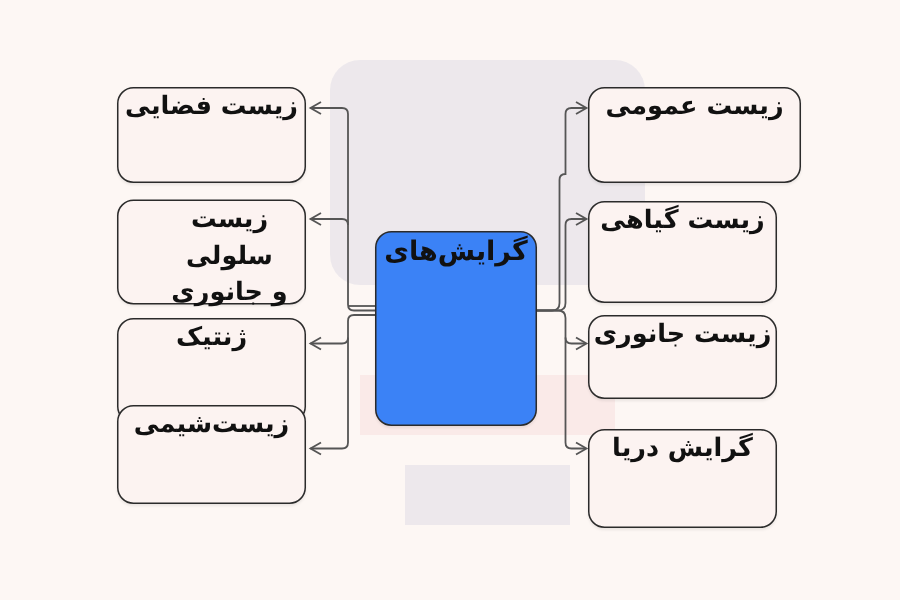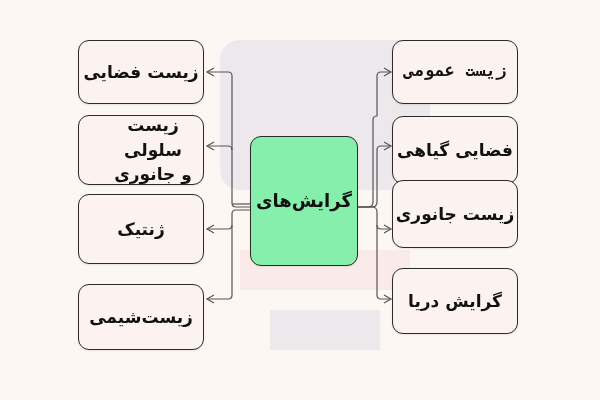--- a/index.html
+++ b/index.html
@@ -13,31 +13,32 @@
   .watermark {
     position: absolute; left: 200px; top: 20px; width: 250px; height: 360px;
     opacity: 0.08; pointer-events: none;
   }
   .node {
     position: absolute;
     box-sizing: border-box;
     border: 1.3px solid #2b2b2b;
     border-radius: 11px;
     background: #fcf3f1;
-    display: flex; align-items: center; justify-content: center;
+    display: flex; align-items: flex-start; justify-content: center;
     text-align: center;
     direction: rtl;
     font-size: 17px;
     line-height: 1.45;
     color: #111;
     font-weight: bold;
     box-shadow: 0 1px 2px rgba(0,0,0,0.08);
+    margin-top: 18px;
   }
   .center {
-    background: #86efac;
+    background: #3b82f6;
     font-size: 18px;
   }
   svg.links { position: absolute; left: 0; top: 0; }
 </style>
 </head>
 <body>
 
 <div class="canvas">
 
   <svg class="watermark" viewBox="0 0 250 360">
@@ -83,29 +84,29 @@
   </div>
   <div class="node" style="left:78px;top:115px;width:126px;height:70px;padding-left:24px;">
     <div>
       <div>زیست سلولی</div>
       <div>و جانوری</div>
     </div>
   </div>
   <div class="node" style="left:78px;top:194px;width:126px;height:70px;">
     <span>ژنتیک</span>
   </div>
-  <div class="node" style="left:78px;top:284px;width:126px;height:66px;">
+  <div class="node" style="left:78px;top:252px;width:126px;height:66px;">
     <span>زیست‌شیمی</span>
   </div>
 
-  <div class="node" style="left:392px;top:40px;width:126px;height:64px;font-family:Liberation Mono, monospace;">
+  <div class="node" style="left:392px;top:40px;width:142px;height:64px;">
     <span>زیست عمومی</span>
   </div>
   <div class="node" style="left:392px;top:116px;width:126px;height:68px;">
-    <span>فضایی گیاهی</span>
+    <span>زیست گیاهی</span>
   </div>
-  <div class="node" style="left:392px;top:180px;width:126px;height:68px;">
+  <div class="node" style="left:392px;top:192px;width:126px;height:56px;">
     <span>زیست جانوری</span>
   </div>
   <div class="node" style="left:392px;top:268px;width:126px;height:66px;">
     <span>گرایش دریا</span>
   </div>
 </div>
 
 </body></html>

